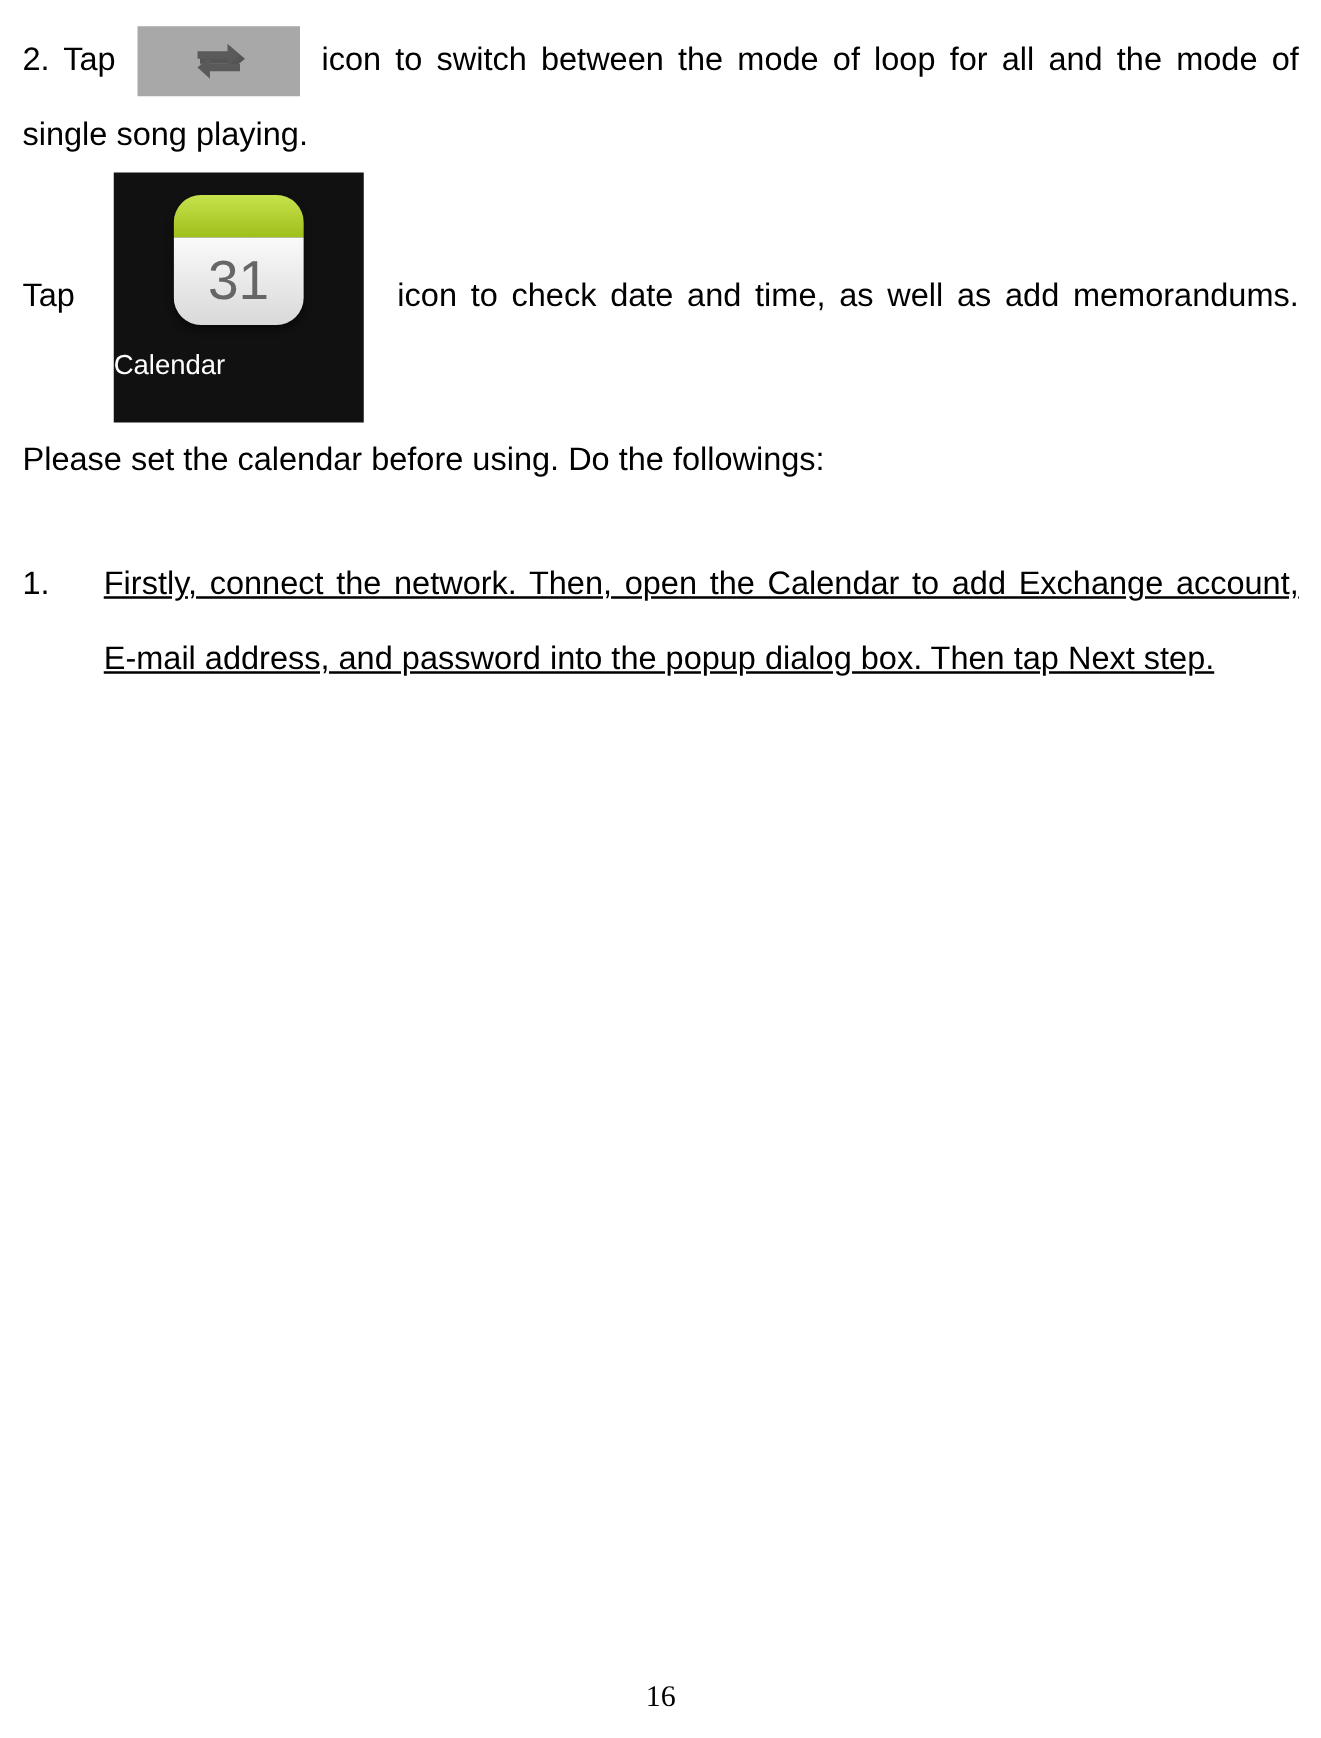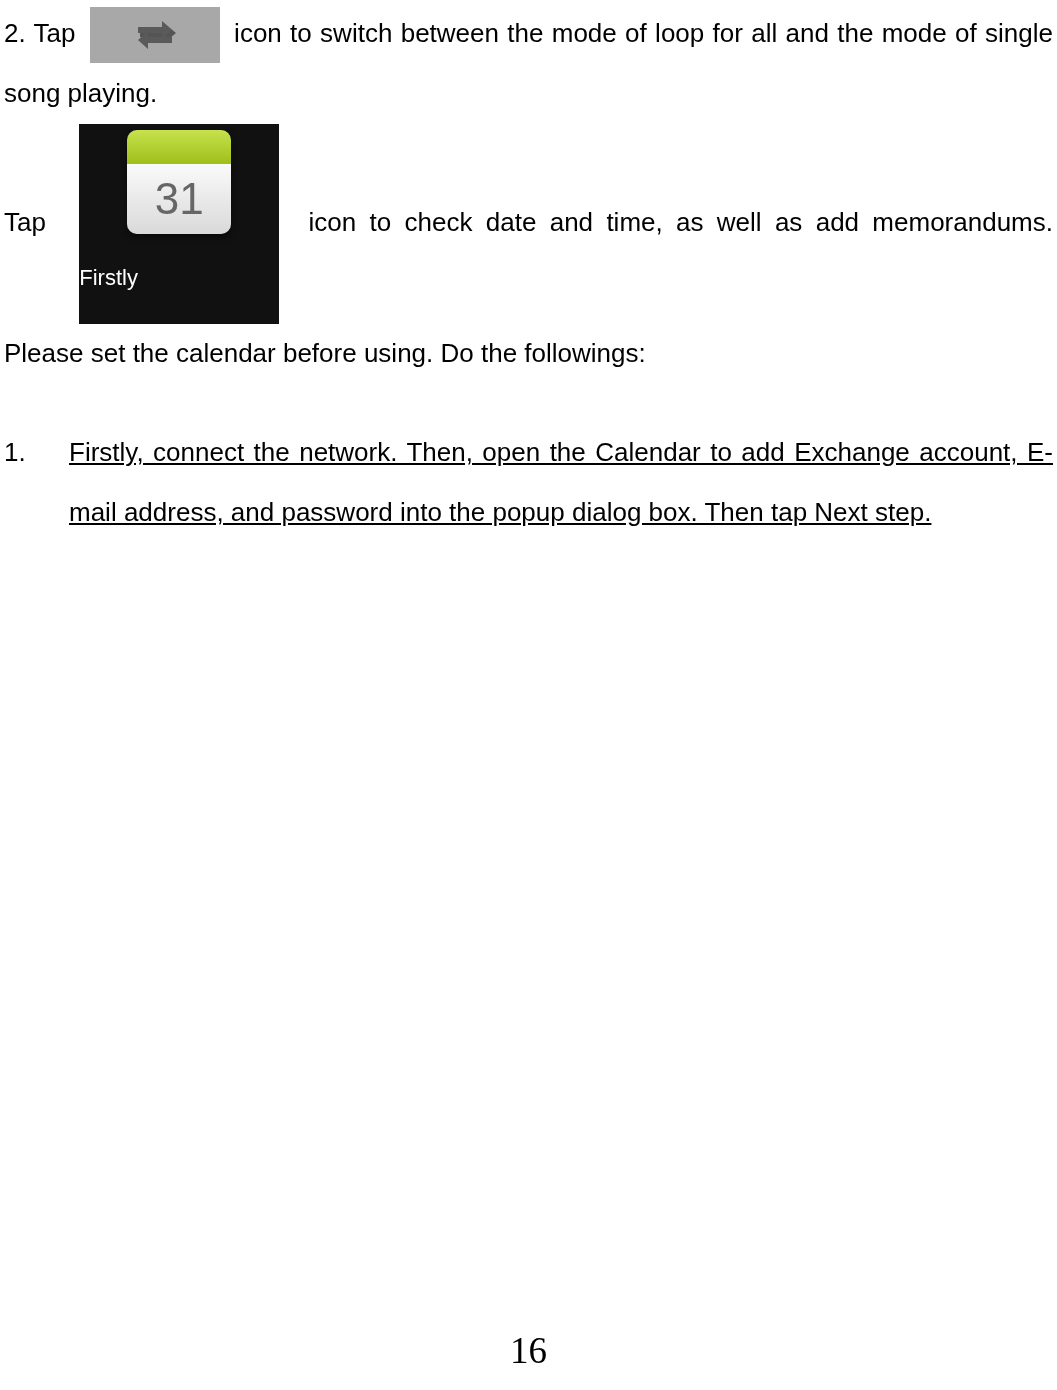--- a/index.html
+++ b/index.html
@@ -6,21 +6,21 @@
     margin: 0;
     padding: 0;
     font-family: Arial, Helvetica, sans-serif;
     color: #000;
     background: #fff;
   }
   .page {
     width: 1057px;
     height: 1390px;
     box-sizing: border-box;
-    padding: 4px;
+    padding: 18px;
     position: relative;
     display: flex;
     flex-direction: column;
   }
   .body-text {
     font-size: 26px;
     line-height: 2.3;
   }
   .para-1 {
     display: block;
@@ -61,23 +61,23 @@
     display: inline-block;
     vertical-align: middle;
     width: 200px;
     height: 200px;
     background: #111;
     margin: 0 16px 0 20px;
     position: relative;
   }
   .cal-tile {
     position: absolute;
-    top: 6px; left: 48px;
+    top: 18px; left: 48px;
     width: 104px; height: 104px;
-    border-radius: 10px;
+    border-radius: 22px;
     background: #404040;
     box-shadow: 0 4px 6px rgba(0,0,0,.5);
     overflow: hidden;
   }
   .cal-tile-top {
     height: 34px;
     background: linear-gradient(#c7e24d, #9fbf1a);
   }
   .cal-tile-body {
     height: 70px;
@@ -115,21 +115,21 @@
     text-align: justify;
     text-align-last: left;
     text-decoration: underline;
   }
   .page-number {
     position: absolute;
     bottom: 18px;
     left: 0; right: 0;
     text-align: center;
     font-family: "Times New Roman", Times, serif;
-    font-size: 37px;
+    font-size: 24px;
   }
 </style>
 </head>
 <body>
 
 <div class="page">
 
   <div class="body-text para-1">
     <span class="line-with-icon">2. Tap</span>
     <span class="loop-icon-box">
@@ -149,21 +149,21 @@
 
   <div class="calendar-para">
     <span>Tap</span>
     <span class="calendar-icon-box">
       <div class="cal-tile">
         <div class="cal-tile-top"></div>
         <div class="cal-tile-body">
           <span class="cal-day">31</span>
         </div>
       </div>
-      <div class="cal-label">Firstly</div>
+      <div class="cal-label">Calendar</div>
     </span>
     <span> icon to check date and time, as well as add memorandums. Please set the calendar before using. Do the followings:</span>
   </div>
 
   <div class="list-row">
     <div class="list-num">1.</div>
     <div class="list-body">Firstly, connect the network. Then, open the Calendar to add Exchange account, E-mail address, and password into the popup dialog box. Then tap Next step.</div>
   </div>
 
   <div class="page-number">16</div>

